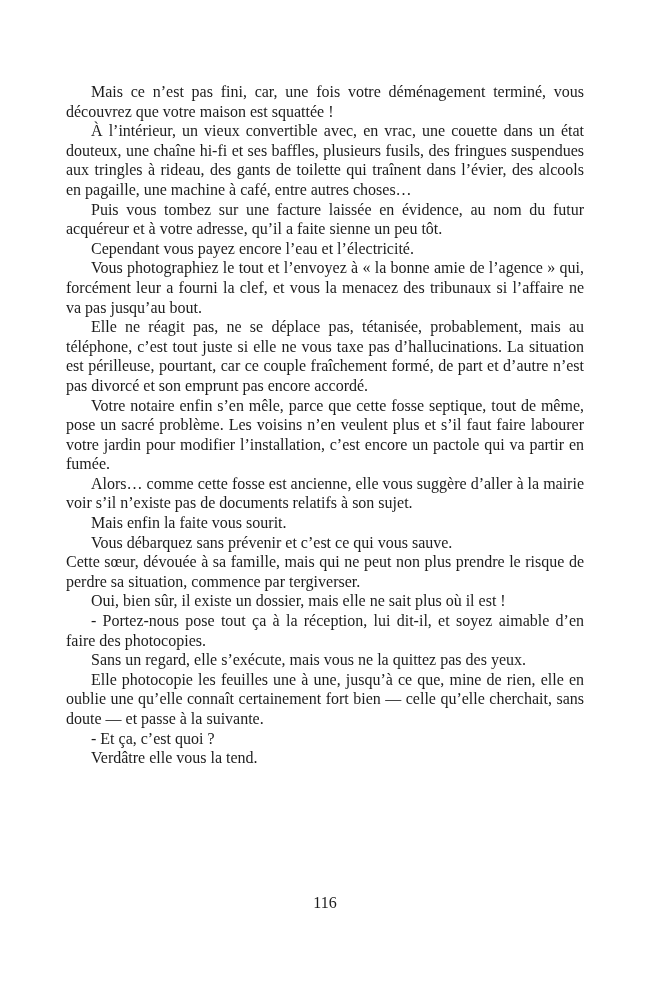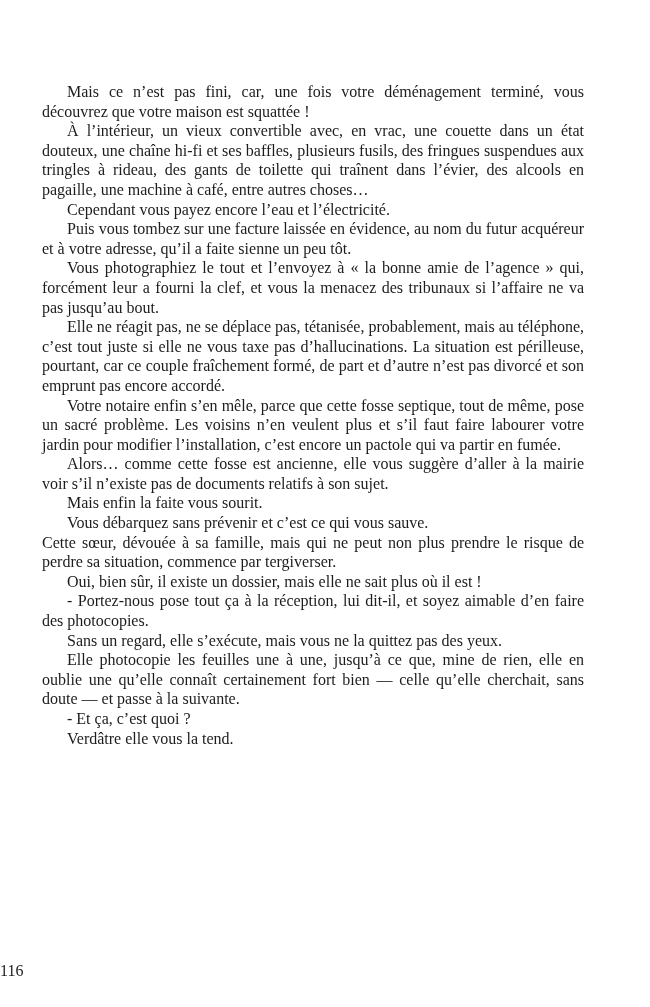--- a/index.html
+++ b/index.html
@@ -6,59 +6,59 @@
     margin: 0;
     padding: 0;
     background: #ffffff;
   }
   .book-page {
     position: relative;
     width: 650px;
     height: 1007px;
     background: #ffffff;
     box-sizing: border-box;
-    padding: 82px 66px 0 42px;
+    padding: 82px 66px 0 66px;
     overflow: hidden;
   }
   .text-block {
     font-family: "Liberation Serif", "DejaVu Serif", serif;
     font-size: 16px;
     line-height: 19.6px;
     color: #1c1c1c;
     text-align: justify;
     hyphens: none;
   }
   .para {
     margin: 0;
     padding: 0;
     text-indent: 25px;
   }
   .para.no-indent {
     text-indent: 0;
   }
   .page-number {
     position: absolute;
-    top: 962px;
+    top: 894px;
     left: 0;
     width: 100%;
-    text-align: left;
+    text-align: center;
     font-family: "Liberation Serif", "DejaVu Serif", serif;
     font-size: 16px;
     color: #1c1c1c;
   }
 </style>
 </head>
 <body>
 
 <div class="book-page">
   <div class="text-block">
     <p class="para">Mais ce n’est pas fini, car, une fois votre déménagement terminé, vous découvrez que votre maison est squattée !</p>
     <p class="para">À l’intérieur, un vieux convertible avec, en vrac, une couette dans un état douteux, une chaîne hi-fi et ses baffles, plusieurs fusils, des fringues suspendues aux tringles à rideau, des gants de toilette qui traînent dans l’évier, des alcools en pagaille, une machine à café, entre autres choses…</p>
+    <p class="para">Puis vous tombez sur une facture laissée en évidence, au nom du futur acquéreur et à votre adresse, qu’il a faite sienne un peu tôt.</p>
     <p class="para">Cependant vous payez encore l’eau et l’électricité.</p>
-    <p class="para">Puis vous tombez sur une facture laissée en évidence, au nom du futur acquéreur et à votre adresse, qu’il a faite sienne un peu tôt.</p>
     <p class="para">Vous photographiez le tout et l’envoyez à « la bonne amie de l’agence » qui, forcément leur a fourni la clef, et vous la menacez des tribunaux si l’affaire ne va pas jusqu’au bout.</p>
     <p class="para">Elle ne réagit pas, ne se déplace pas, tétanisée, probablement, mais au téléphone, c’est tout juste si elle ne vous taxe pas d’hallucinations. La situation est périlleuse, pourtant, car ce couple fraîchement formé, de part et d’autre n’est pas divorcé et son emprunt pas encore accordé.</p>
     <p class="para">Votre notaire enfin s’en mêle, parce que cette fosse septique, tout de même, pose un sacré problème. Les voisins n’en veulent plus et s’il faut faire labourer votre jardin pour modifier l’installation, c’est encore un pactole qui va partir en fumée.</p>
     <p class="para">Alors… comme cette fosse est ancienne, elle vous suggère d’aller à la mairie voir s’il n’existe pas de documents relatifs à son sujet.</p>
     <p class="para">Mais enfin la faite vous sourit.</p>
     <p class="para">Vous débarquez sans prévenir et c’est ce qui vous sauve.</p>
     <p class="para no-indent">Cette sœur, dévouée à sa famille, mais qui ne peut non plus prendre le risque de perdre sa situation, commence par tergiverser.</p>
     <p class="para">Oui, bien sûr, il existe un dossier, mais elle ne sait plus où il est !</p>
     <p class="para">- Portez-nous pose tout ça à la réception, lui dit-il, et soyez aimable d’en faire des photocopies.</p>
     <p class="para">Sans un regard, elle s’exécute, mais vous ne la quittez pas des yeux.</p>

